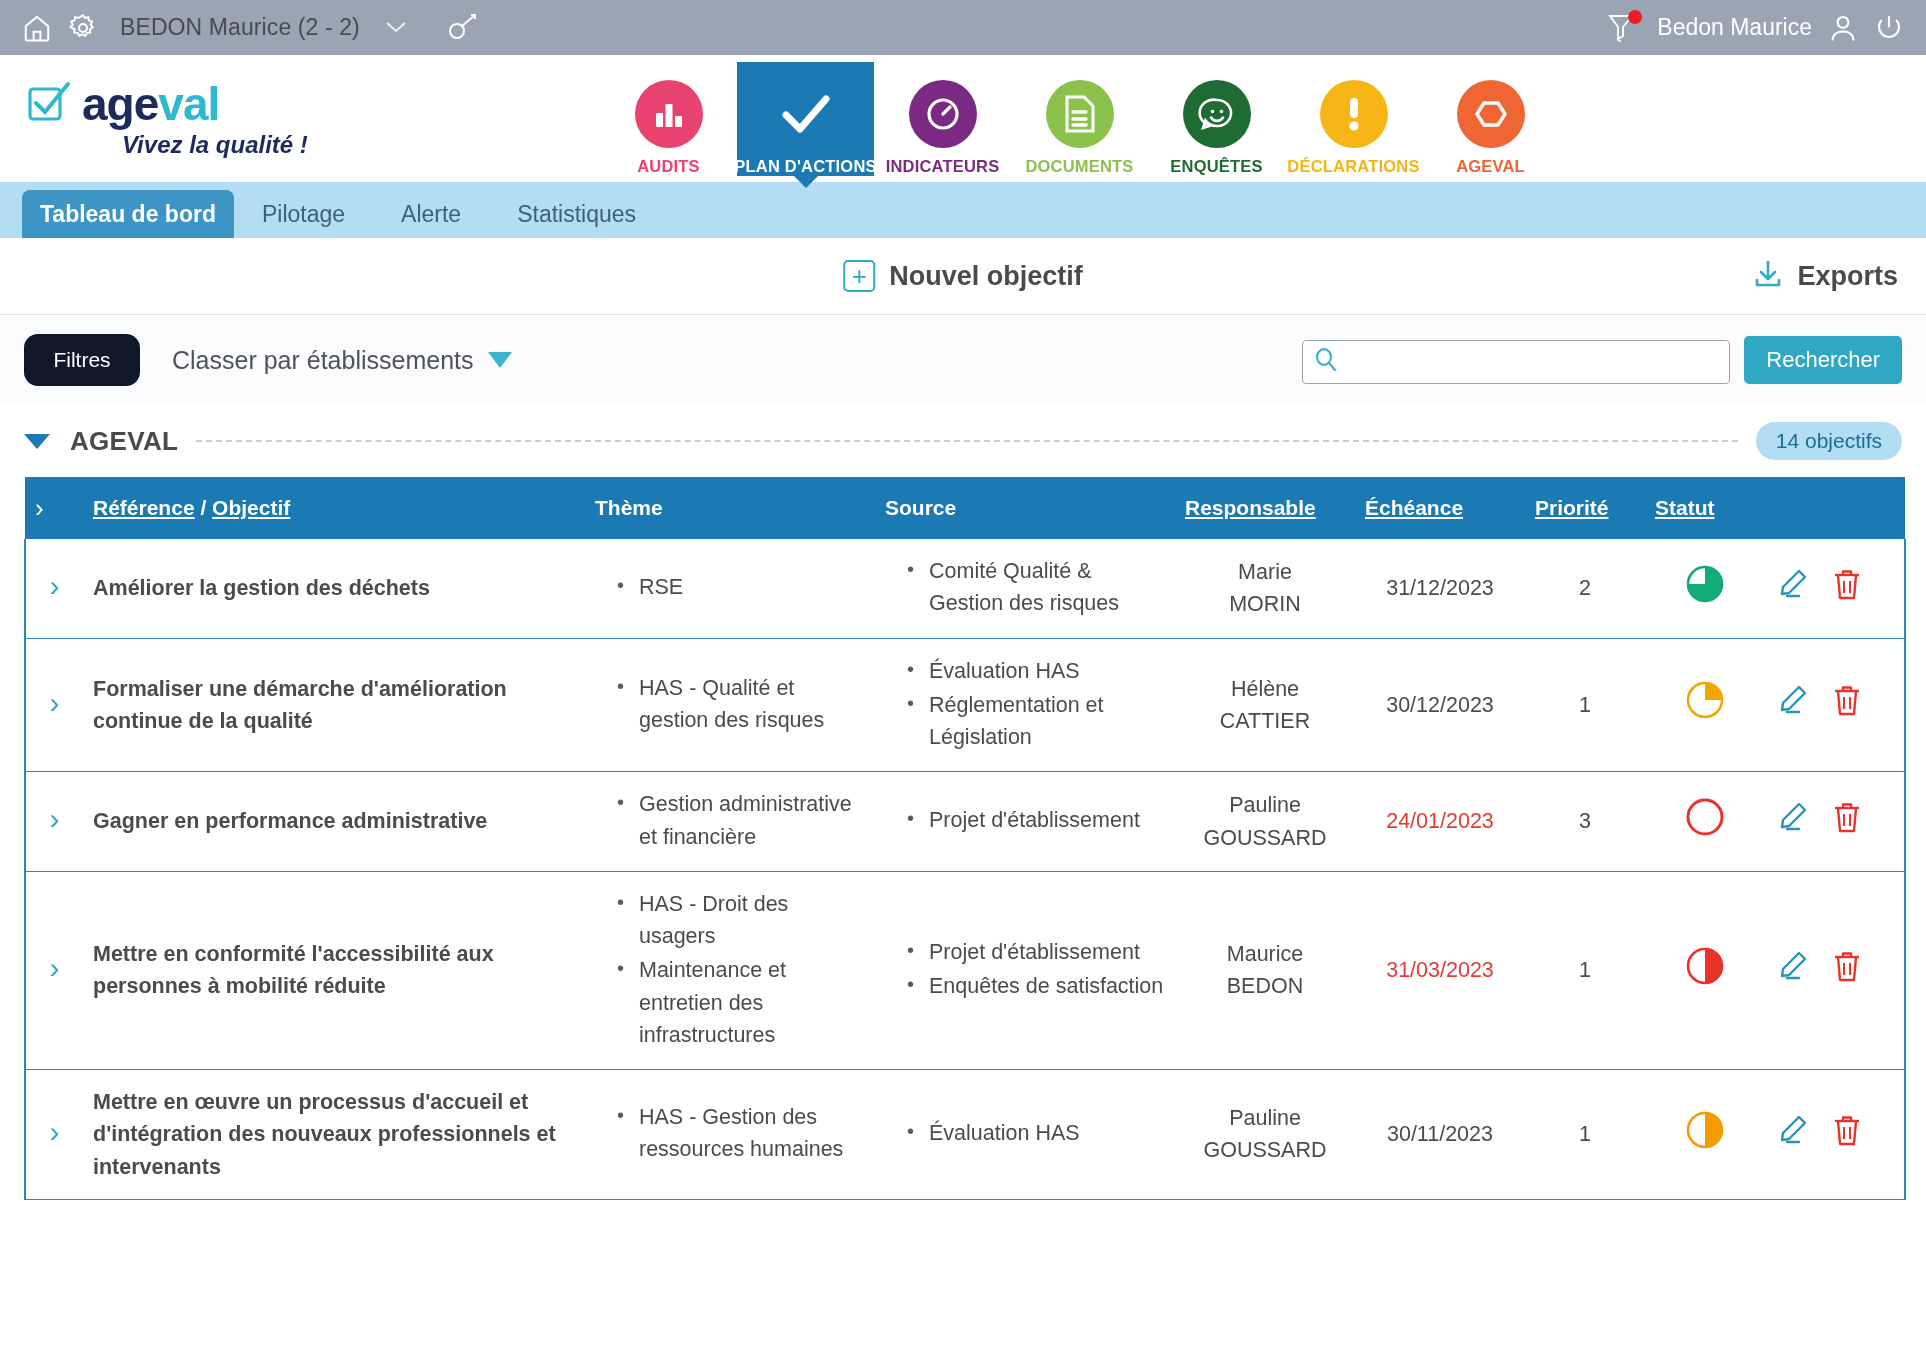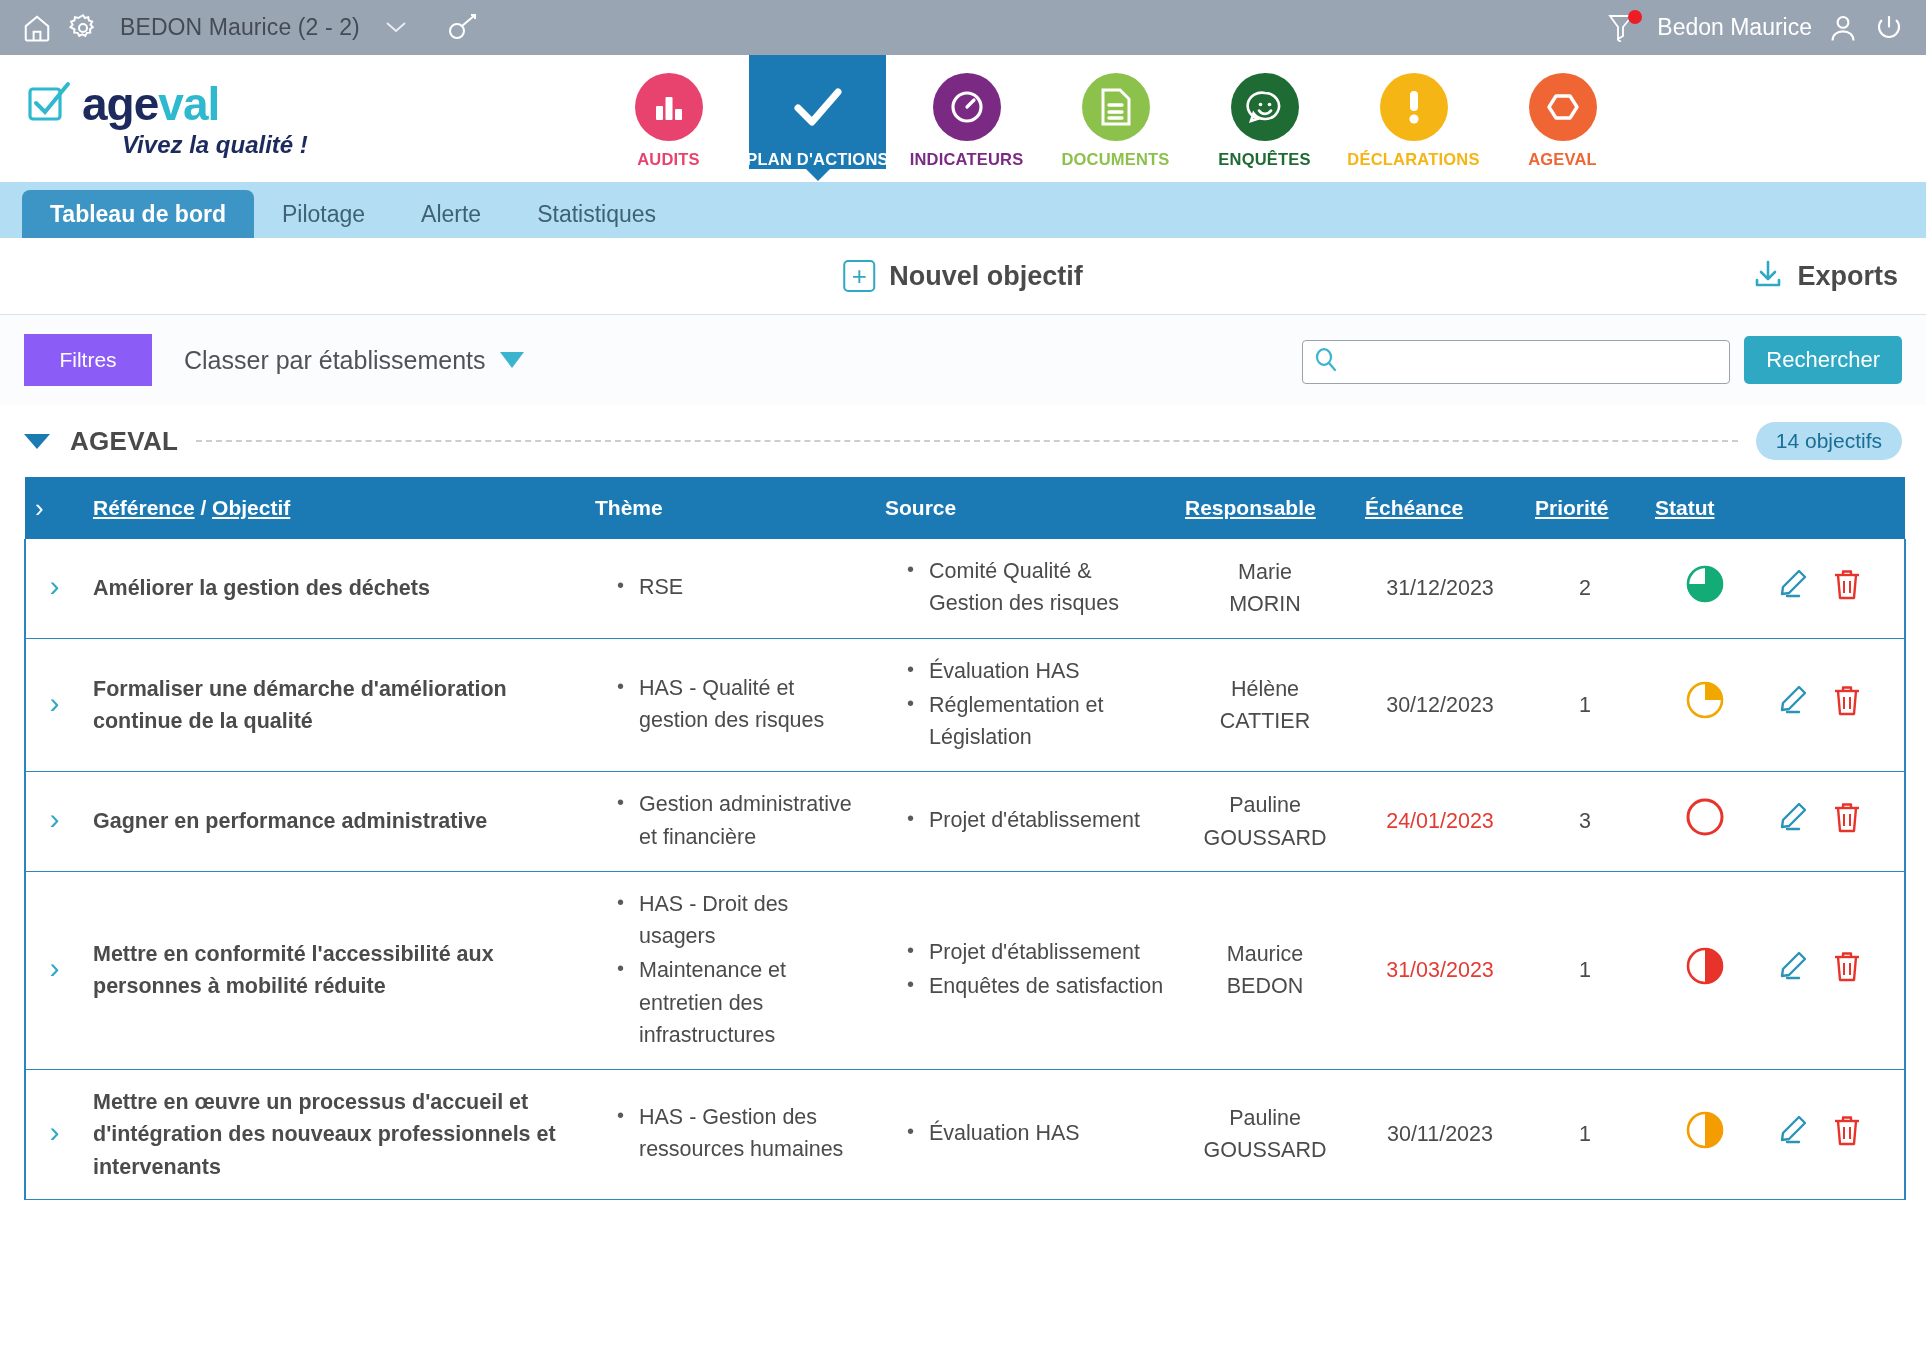--- a/index.html
+++ b/index.html
@@ -58,21 +58,21 @@
     font-size: 46px; font-weight: bold; letter-spacing: -1px;
     line-height: 1;
   }
   .logo-word .c1 { color: #1d2a5e; }
   .logo-word .c2 { color: #2fb9cf; }
   .logo-tag {
     color: #1d2a5e; font-size: 24px; font-style: italic;
     margin-left: 96px; margin-top: 2px; font-weight: bold;
   }
 
-  .modules { display: flex; align-items: flex-start; gap: 12px; }
+  .modules { display: flex; align-items: center; gap: 0; }
   .module {
     width: 137px;
     display: flex; flex-direction: column;
     align-items: center; justify-content: flex-start;
     padding-top: 18px;
     cursor: pointer;
     text-decoration: none;
   }
   .module.active { background: #1b79b4; }
   .module .badge {
@@ -110,21 +110,21 @@
     font-size: 23px;
     color: #3e6173;
     cursor: pointer;
     white-space: nowrap;
   }
   .subtab.active {
     background: #3d95c6;
     color: #ffffff;
     font-weight: bold;
     border-radius: 8px 8px 0 0;
-    padding: 0 28px;
+    padding: 0 18px;
   }
 
   
   .actionbar {
     height: 77px;
     background: #ffffff;
     border-bottom: 1px solid #dfe3e6;
     display: flex; align-items: center;
     position: relative;
   }
@@ -148,23 +148,23 @@
   .exports .txt { font-size: 27px; font-weight: bold; color: #4a4a4a; }
 
   
   .filterrow {
     height: 90px;
     background: #fbfcfd;
     display: flex; align-items: center;
     padding: 0 24px;
   }
   .btn-filtres {
-    background: #8b5cf6; color: #ffffff;
-    border: none; border-radius: 0;
-    height: 52px; width: 128px;
+    background: #0f172a; color: #ffffff;
+    border: none; border-radius: 14px;
+    height: 52px; width: 116px;
     font-size: 21px; font-family: inherit;
     cursor: pointer;
   }
   .classer {
     margin-left: 32px;
     display: flex; align-items: center; gap: 14px;
     font-size: 25px; color: #4f5256;
     cursor: pointer;
   }
   .tri-down {

